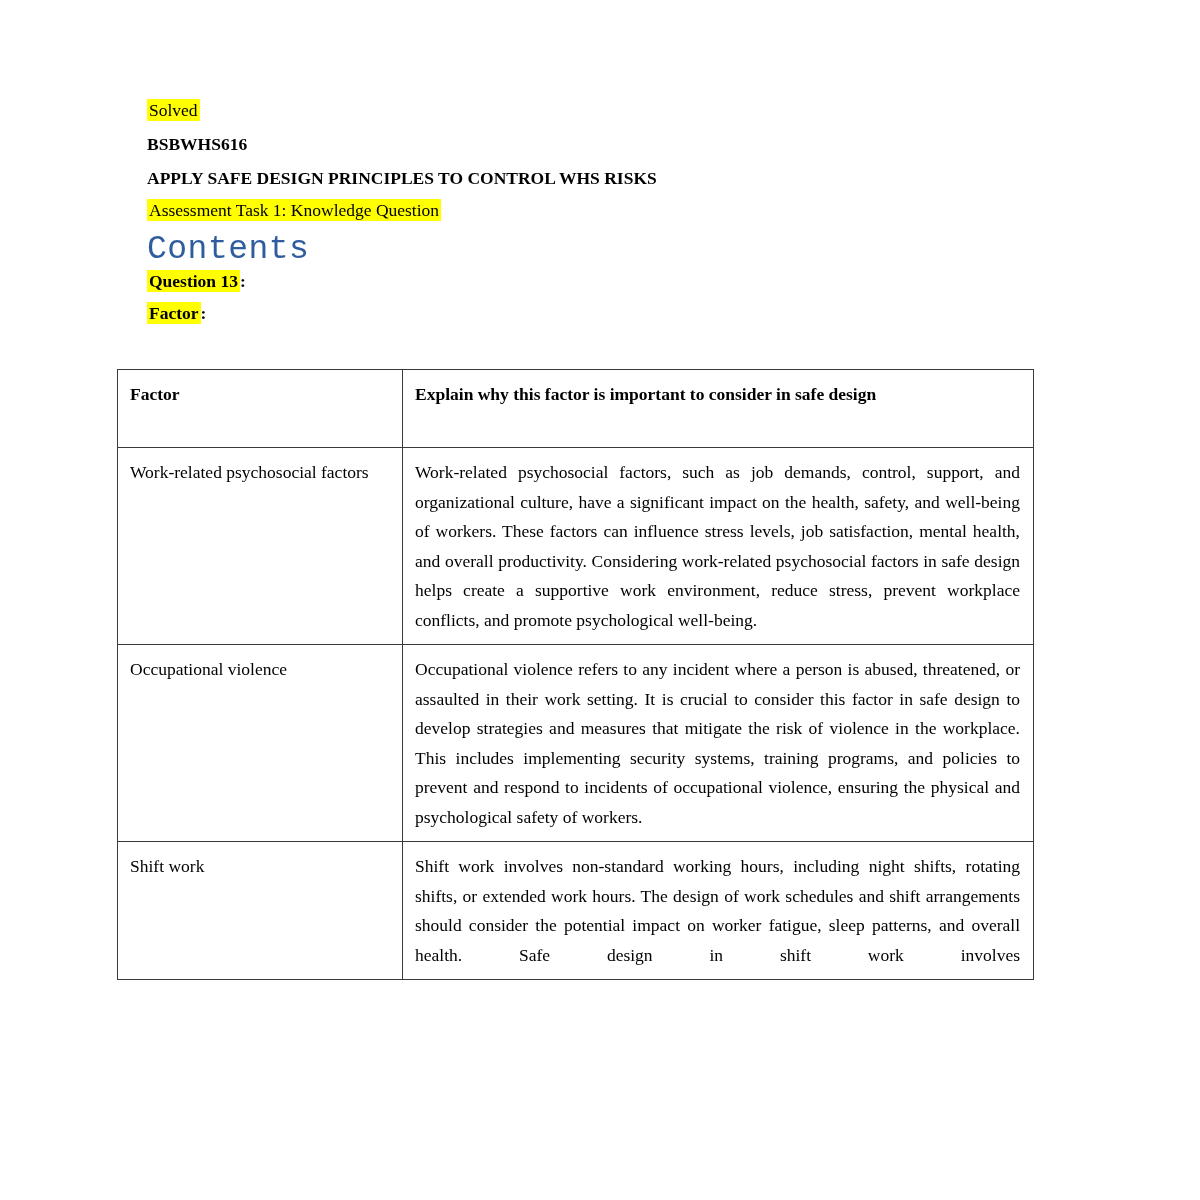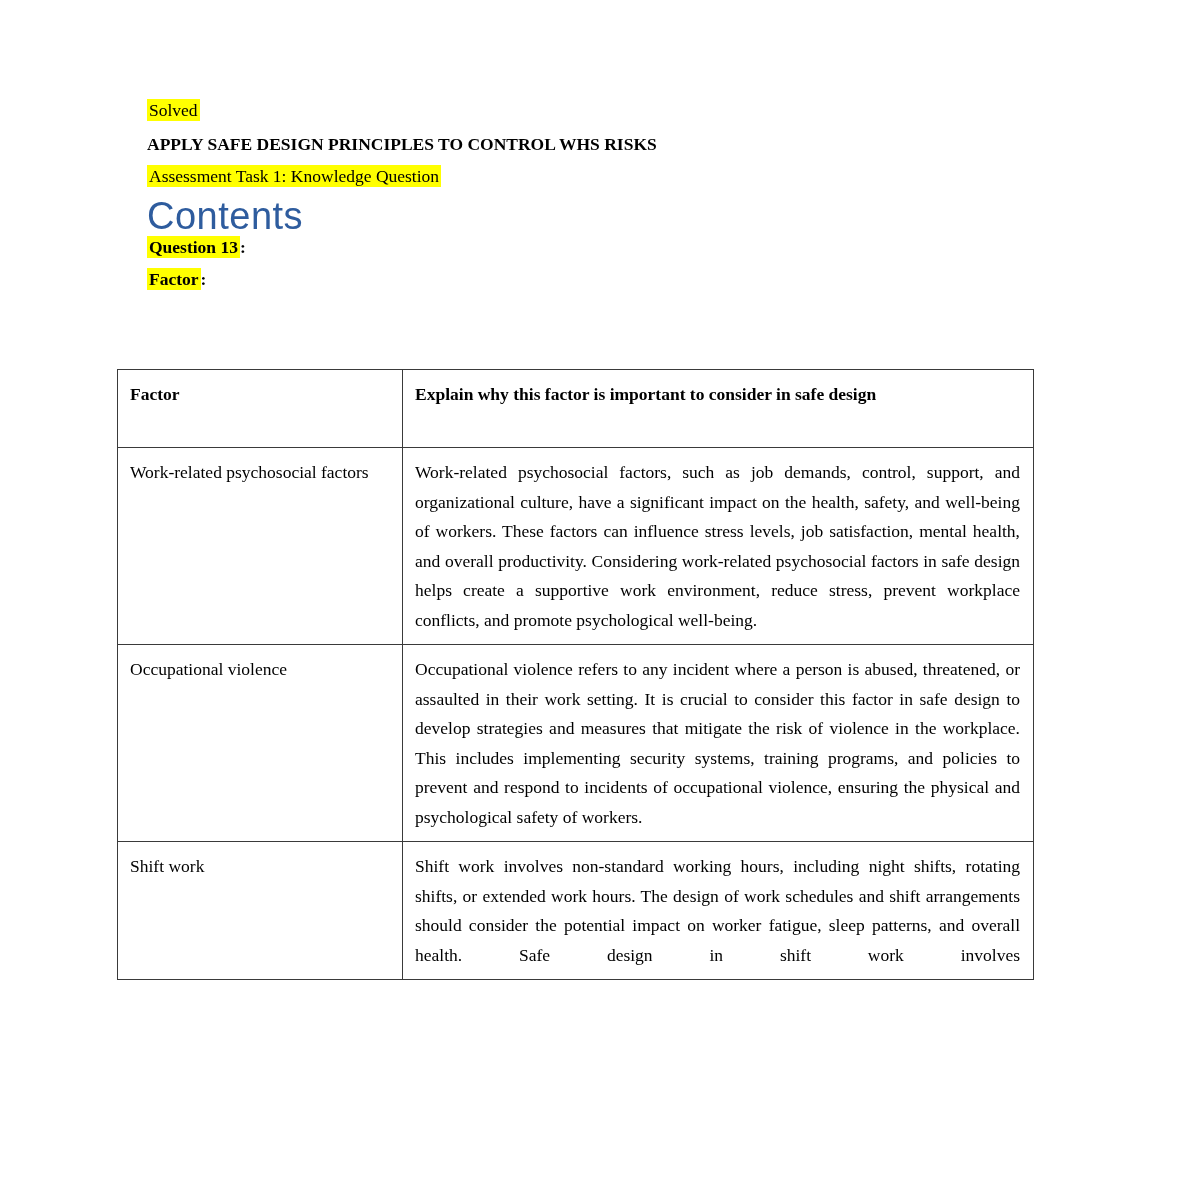--- a/index.html
+++ b/index.html
@@ -27,23 +27,23 @@
     line-height: 21px;
     margin: 0 0 11px 0;
   }
   .mb13 { margin-bottom: 13px; }
   .bold { font-weight: bold; }
   .hl {
     background: #ffff00;
     padding: 1px 2px;
   }
   .contents {
-    font-family: Liberation Sans, sans-serif;
+    font-family: Liberation Mono, monospace;
     color: #2e5c9e;
-    font-size: 38px;
+    font-size: 33px;
     font-weight: 500;
     line-height: 30px;
     letter-spacing: 0.5px;
     margin: 14px 0 6px 0;
   }
   .doc-table {
     position: absolute;
     left: 117px;
     top: 369px;
     width: 916px;
@@ -77,20 +77,21 @@
   }
 </style>
 </head>
 <body>
 
 <div class="page">
   <div class="content">
 
     <p class="line mb13"><span class="hl">Solved</span></p>
 
+    <p class="line mb13 bold">BSBWHS616</p>
 
     <p class="line bold">APPLY SAFE DESIGN PRINCIPLES TO CONTROL WHS RISKS</p>
 
     <p class="line"><span class="hl">Assessment Task 1: Knowledge Question</span></p>
 
     <h1 class="contents">Contents</h1>
 
     <p class="line"><span class="hl bold">Question 13</span><span class="bold">:</span></p>
 
 

